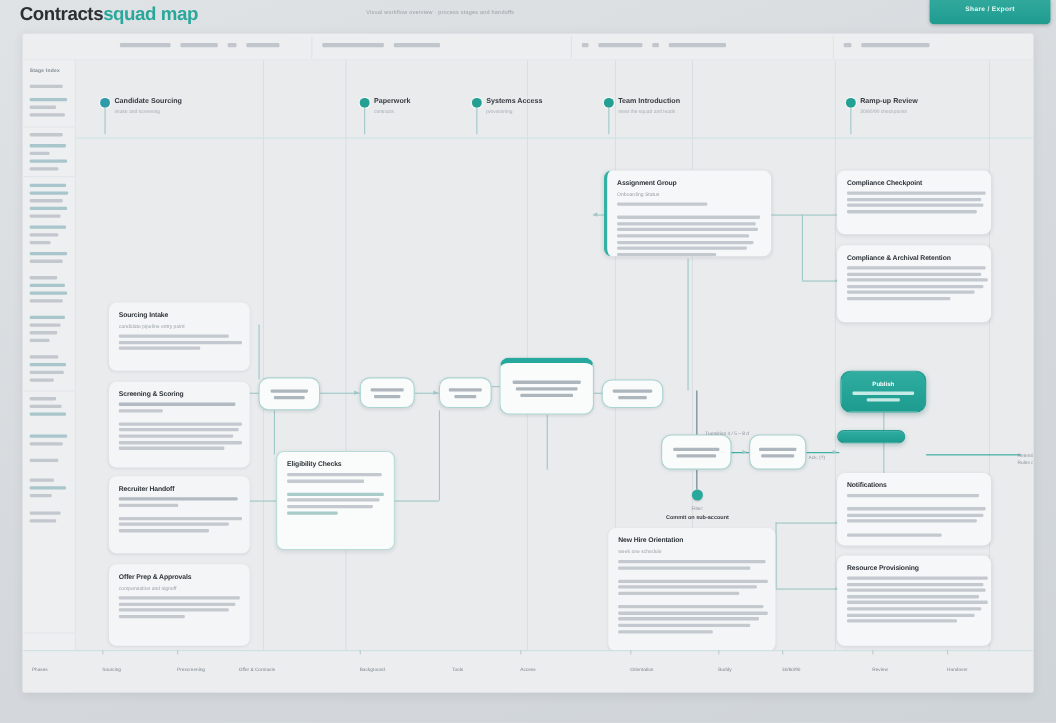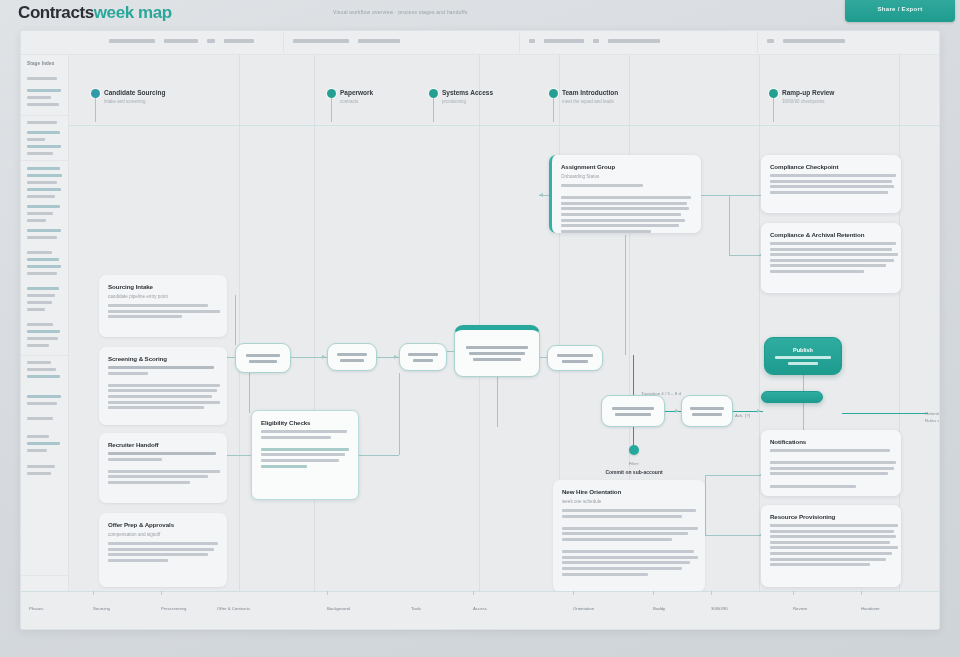--- a/index.html
+++ b/index.html
@@ -228,21 +228,21 @@
     position: absolute; top: -1px; width: 1px; height: 4px; background: #b8cdd0;
   }
 </style>
 </head>
 <body>
 
 <div class="page">
 
   <div class="topbar">
     <div class="app-title">
-      <span>Contracts</span><span class="accent">week map</span>
+      <span>Contracts</span><span class="accent">squad map</span>
     </div>
     <div class="topbar-sub">Visual workflow overview · process stages and handoffs</div>
     <div class="topbar-btn">
       <span>Share / Export</span>
     </div>
   </div>
 
   <div class="panel">
 
     <div class="toolbar">

